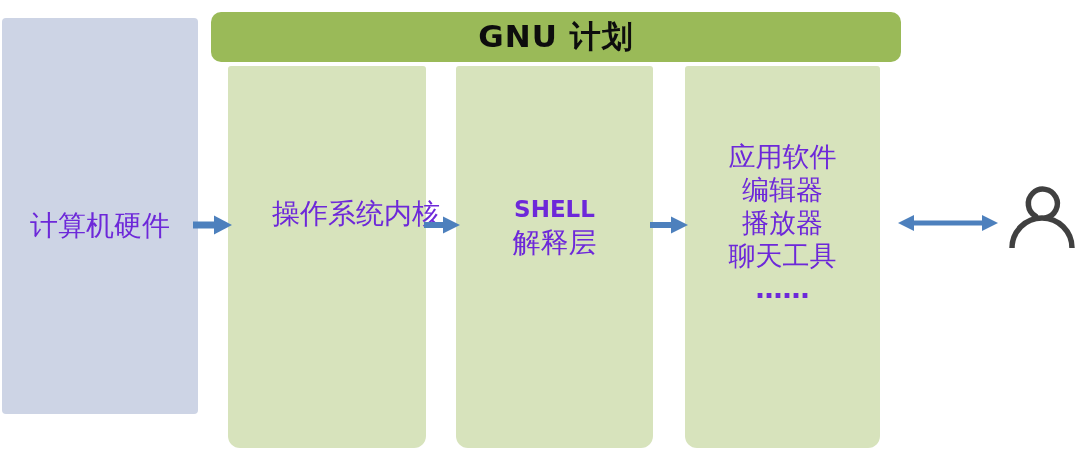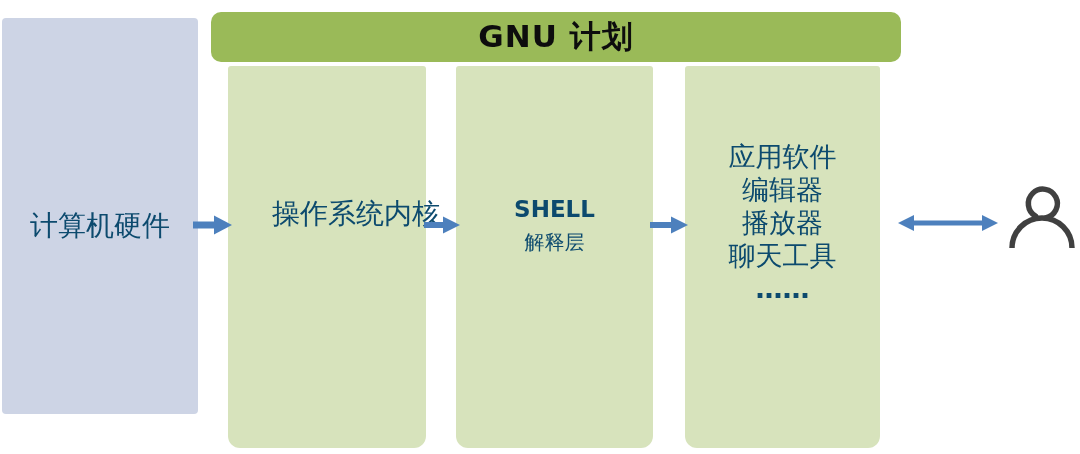--- a/index.html
+++ b/index.html
@@ -14,27 +14,27 @@
     left:211px; top:12px; width:690px; height:50px; background:#9aba58; border-radius:10px;
     display:flex; align-items:center; justify-content:center;
     font-weight:bold; font-size:31px; color:#0d0d0d; letter-spacing:1px;
   }
   .col { position:absolute; top:66px; height:382px; background:#d7e3bc; border-radius:3px 3px 12px 12px; }
   .col-kernel { left:228px; width:198px; }
   .col-shell  { left:456px; width:197px; }
   .col-apps   { left:685px; width:195px; }
   .center-label {
     position:absolute; left:0; right:0; text-align:center;
-    font-size:28px; color:#0c4a6e; line-height:32px; white-space:nowrap;
+    font-size:28px; color:#6d28d9; line-height:32px; white-space:nowrap;
   }
   .hardware-label { top:192px; }
   .kernel-label   { top:132px;padding-left:44px; }
   .shell-block    { top:127px; }
   .shell-title    { font-weight:bold; font-size:23px; line-height:33px; }
-  .shell-sub      { font-size:20px; line-height:33px; }
+  .shell-sub      { font-size:28px; line-height:33px; }
   .apps-block     { top:74px; }
   .apps-line      { font-size:27px; line-height:33px; }
   .apps-bold      { font-weight:bold; }
   .arrow { position:absolute; }
   .person-icon { position:absolute; left:1006px; top:182px; }
 </style>
 </head>
 <body>
 
 <div class="canvas">

